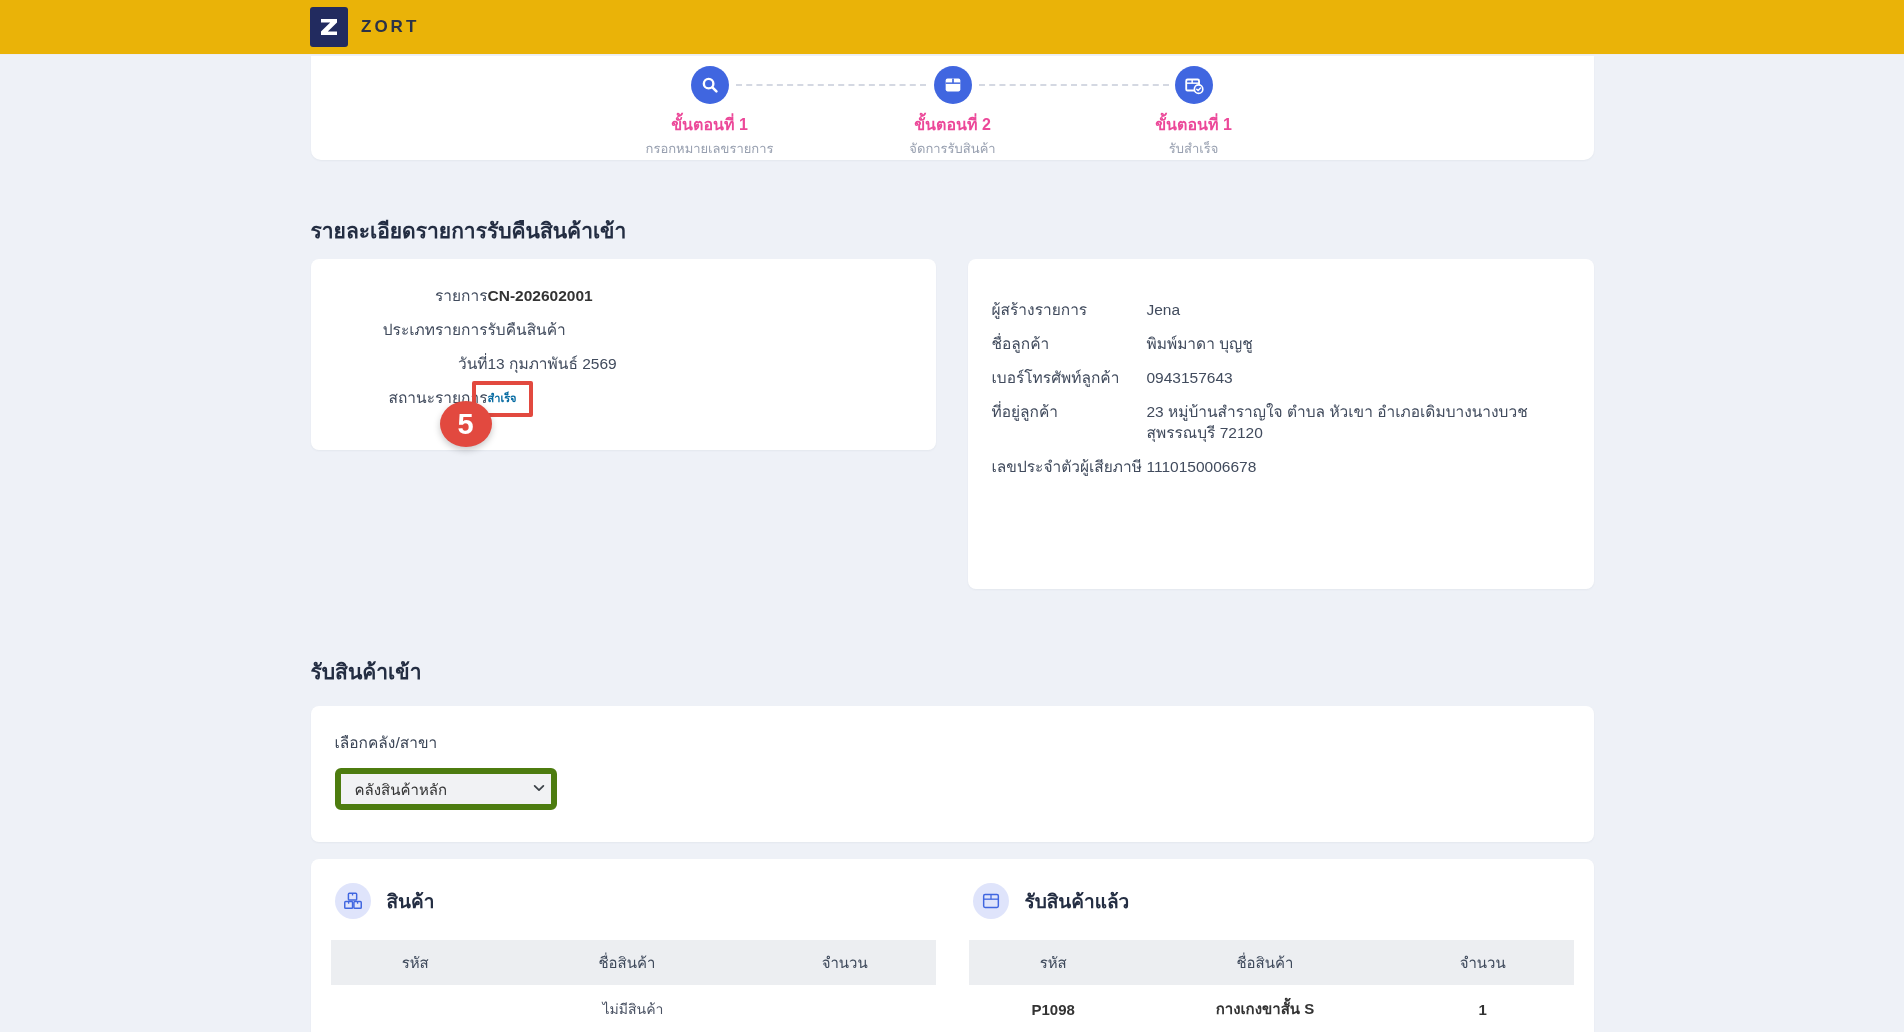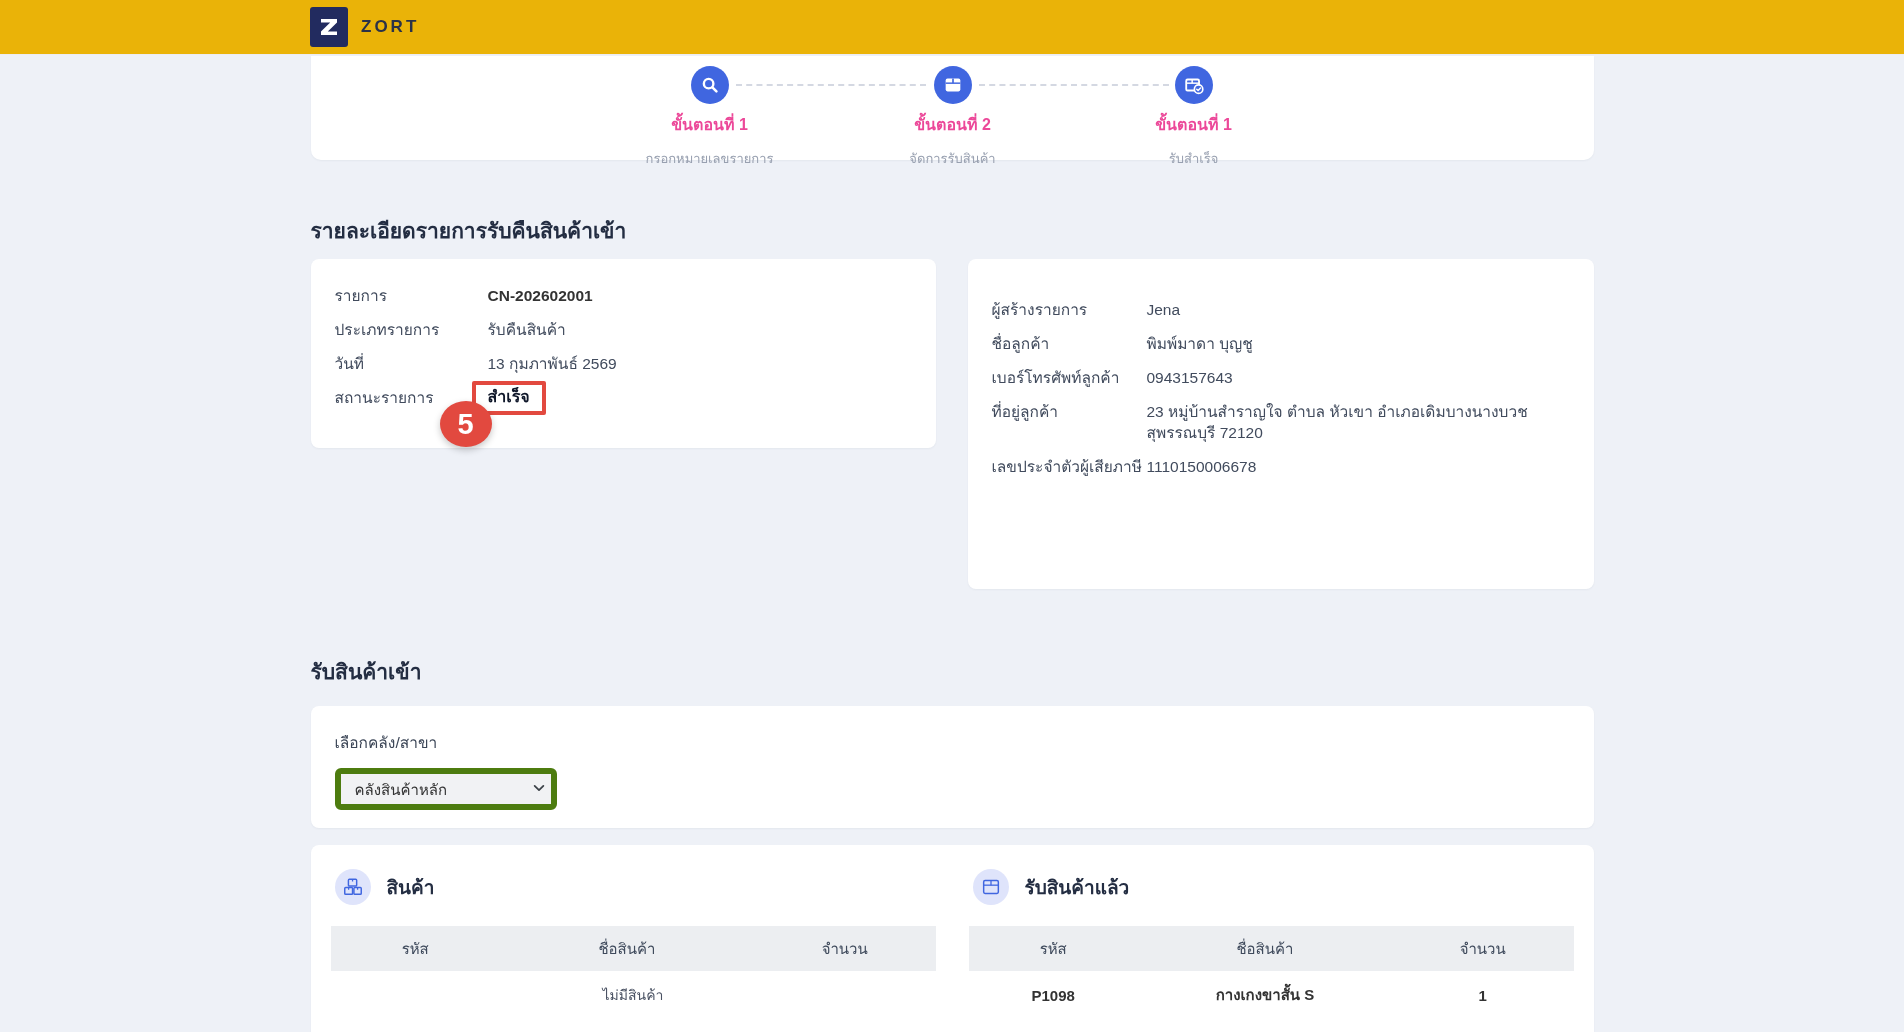--- a/index.html
+++ b/index.html
@@ -35,64 +35,64 @@
     background:#ffffff; border-radius:0 0 10px 10px;
     box-shadow:0 1px 2px rgba(40,50,80,.05);
   }
   .step { position:absolute; top:10px; width:240px; text-align:center; }
   .step-1 { left:279px; } .step-2 { left:522px; } .step-3 { left:763px; }
   .step-circle {
     width:38px; height:38px; border-radius:50%; background:#4066e0;
     margin:0 auto; display:flex; align-items:center; justify-content:center;
   }
   .step-num  { margin-top:8px; font-size:16px; font-weight:bold; color:#ec4899; }
-  .step-desc { margin-top:11px; font-size:13px; color:#98a0b0; }
+  .step-desc { margin-top:1px; font-size:13px; color:#98a0b0; }
   .connector { position:absolute; top:28px; border-top:2px dashed #d4d8e2; height:0; }
   .connector-1 { left:425px; width:190px; }
   .connector-2 { left:668px; width:190px; }
 
   
   .section-heading { font-size:21px; font-weight:bold; color:#232d42; margin:0; }
   .heading-details { margin:54px 0 12px; }
   .heading-receive { margin:66px 0 18px; }
 
   
   .card {
     background:#ffffff; border-radius:8px;
     box-shadow:0 1px 2px rgba(40,50,80,.05);
   }
   .cards-row { display:flex; gap:32px; align-items:flex-start; }
-  .details-card  { width:625px; padding:26px 24px 20px; }
+  .details-card  { width:625px; padding:26px 24px 20px;text-align:right; }
   .customer-card { flex:1; min-height:330px; padding:40px 24px 20px; }
 
   .info-row { display:flex; margin-bottom:13px; font-size:15.5px; line-height:21px; }
   .info-label { flex:none; width:153px; color:#414b5d; }
   .customer-card .info-label { width:155px; }
   .info-value { color:#414b5d; }
   .customer-card .info-value { max-width:420px; }
   .value-bold { font-weight:bold; color:#333333; }
 
   
   .status-wrap {
     position:relative; display:inline-block;
     border:4px solid #e2493f; border-radius:2px;
     padding:1px 12px 4px; margin-left:-16px; margin-top:-6px;
   }
-  .status-text { color:#0f172a; font-weight:bold; font-size:16px; }
+  .status-text { color:#0369a1; font-weight:bold; font-size:11px; }
   .annotation-circle {
     position:absolute; left:-36px; top:16px;
     width:52px; height:46px; border-radius:50%;
     background:#e2493f; color:#ffffff;
     font-size:29px; font-weight:bold;
     display:flex; align-items:center; justify-content:center;
     box-shadow:0 3px 7px rgba(0,0,0,.22);
   }
 
   
-  .warehouse-card { height:122px; padding:24px; }
+  .warehouse-card { height:136px; padding:24px; }
   .field-label { font-size:15.5px; color:#3c4657; margin-bottom:13px; }
   .select-wrap { position:relative; width:222px; }
   .select-wrap select {
     width:222px; height:42px;
     background:#f1f2f4; border:6px solid #4d7c0f; border-radius:6px;
     font-size:15px; color:#333333; padding:0 36px 0 14px;
     appearance:none; -webkit-appearance:none;
     font-family:"Liberation Sans", sans-serif;
   }
   .chevron { position:absolute; right:11px; top:13px; pointer-events:none; }

